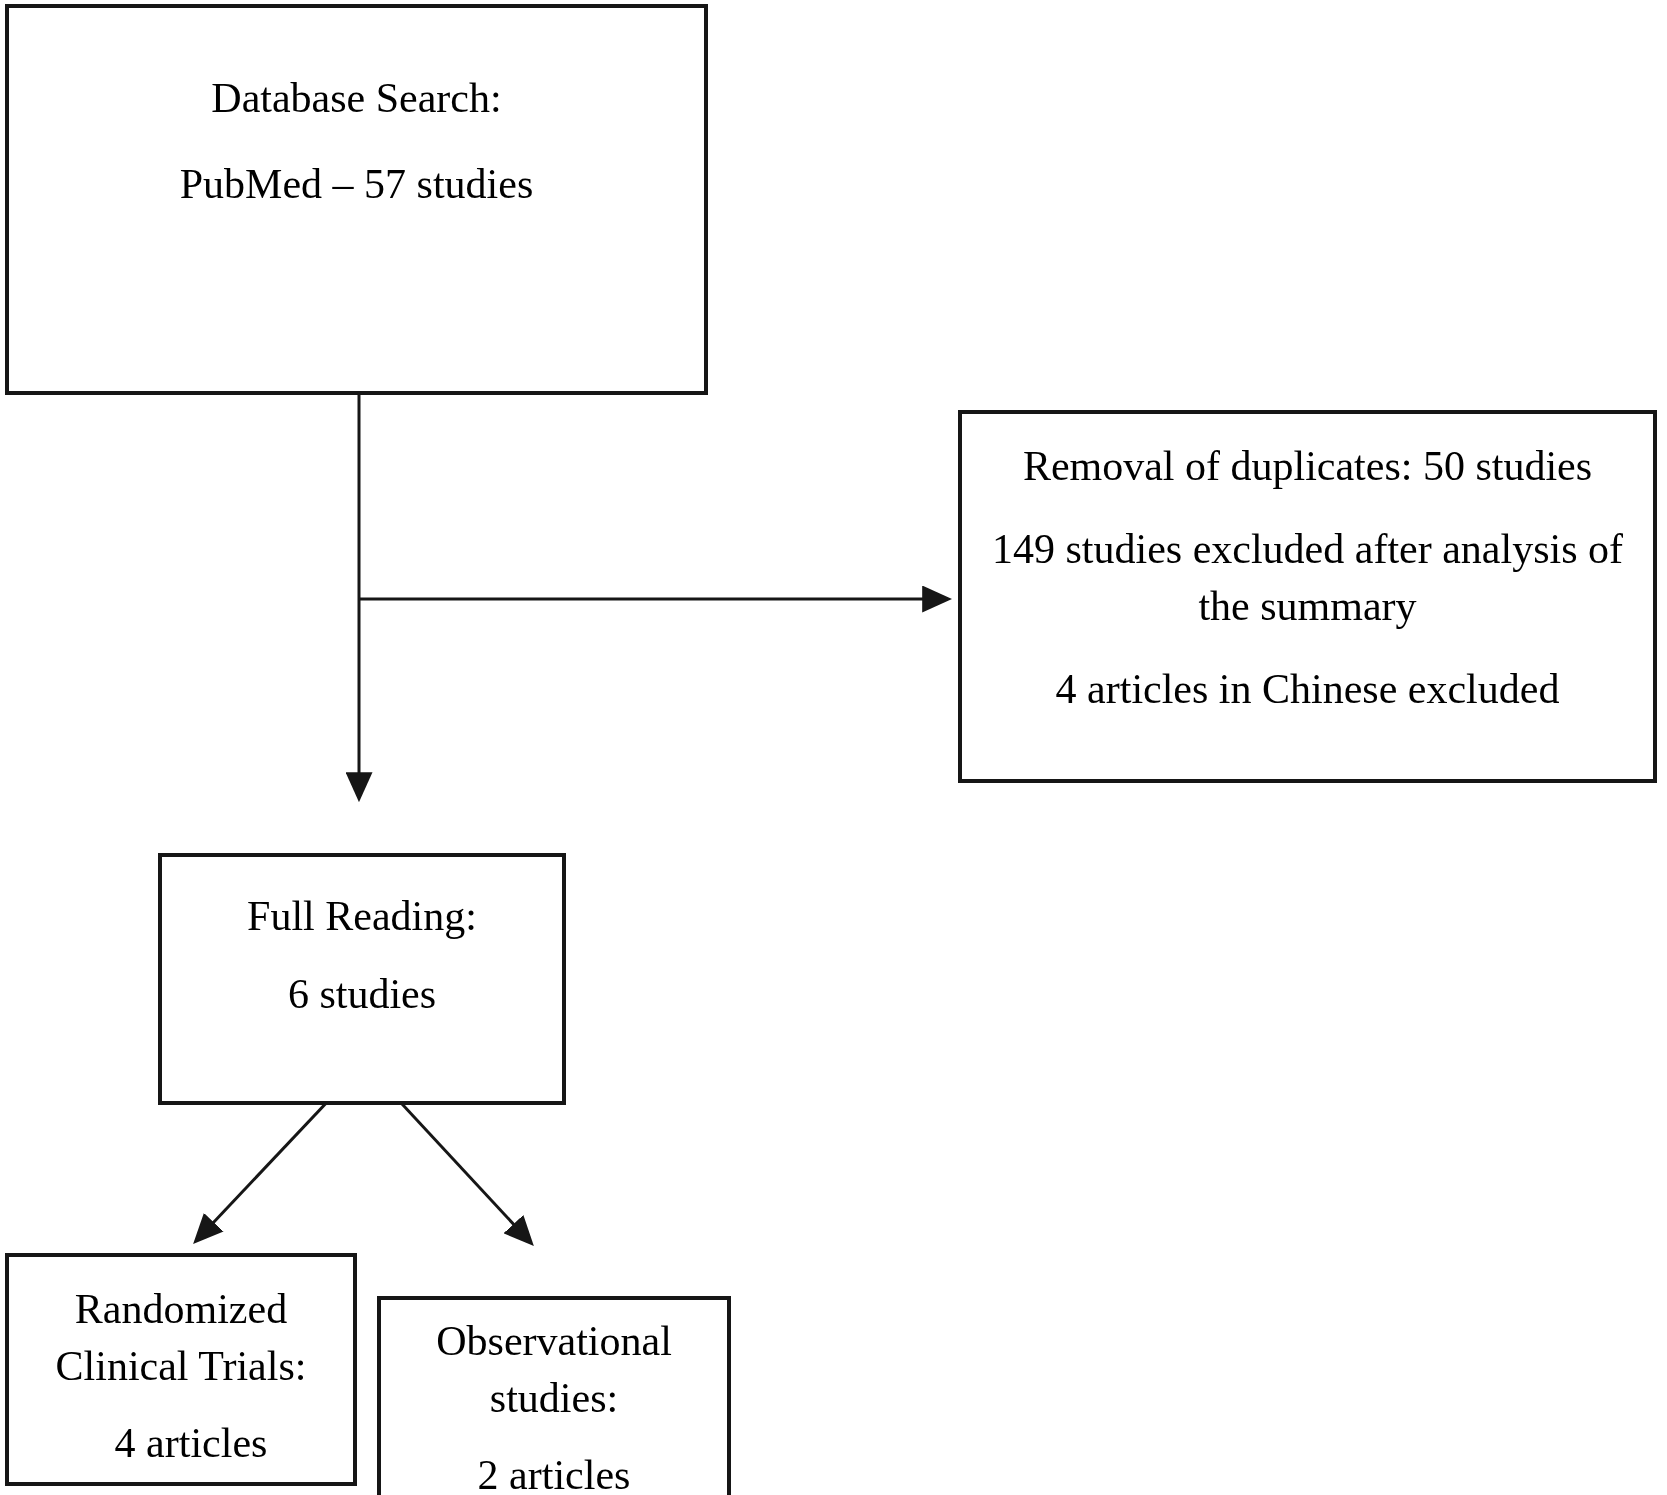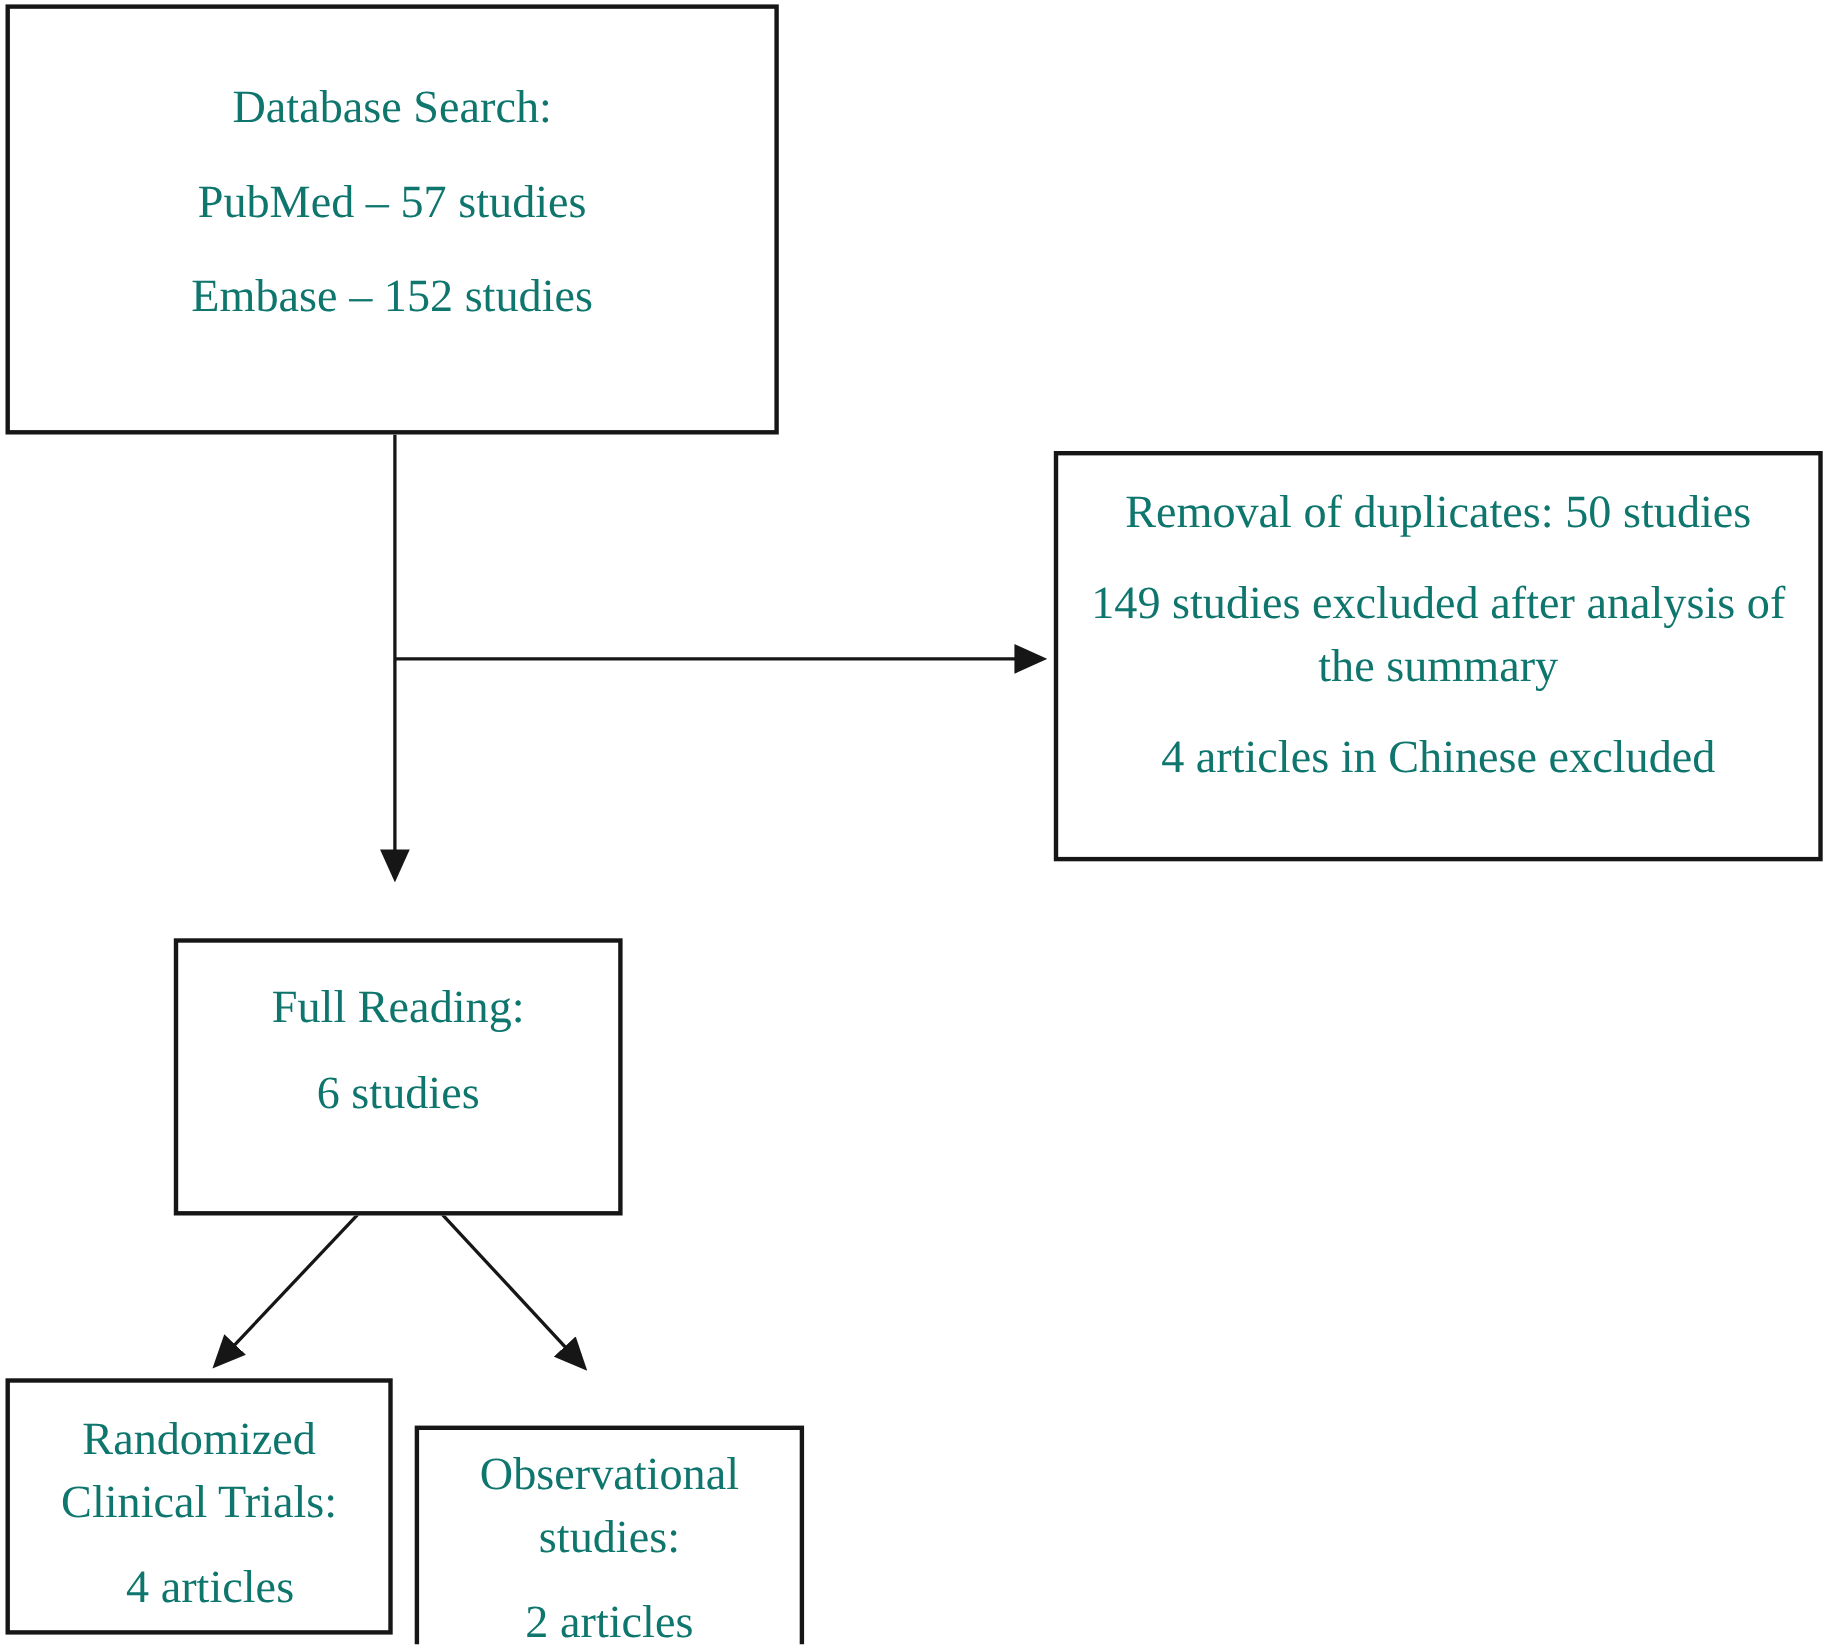--- a/index.html
+++ b/index.html
@@ -21,21 +21,21 @@
     box-sizing: border-box;
     border: 4px solid #161616;
     background: #ffffff;
     text-align: center;
   }
   .tline {
     display: block;
     font-size: 42px;
     line-height: 57px;
     white-space: nowrap;
-    color: #0f766e;
+    color: #000000;
   }
   
   #box-database { left: 5px; top: 4px; width: 703px; height: 391px; padding-top: 62px; }
   #box-database .tline + .tline { margin-top: 29px; }
   
   #box-exclusions { left: 958px; top: 410px; width: 699px; height: 373px; padding-top: 24px; }
   #box-exclusions .p-start { margin-top: 26px; }
   
   #box-fullreading { left: 158px; top: 853px; width: 408px; height: 252px; padding-top: 31px; }
   #box-fullreading .tline + .tline { margin-top: 21px; }
@@ -67,21 +67,20 @@
     </defs>
     <line x1="359" y1="395" x2="359" y2="798" stroke="#161616" stroke-width="3" marker-end="url(#ah)"></line>
     <line x1="359" y1="599" x2="948" y2="599" stroke="#161616" stroke-width="3" marker-end="url(#ah)"></line>
     <line x1="364" y1="1063" x2="196" y2="1241" stroke="#161616" stroke-width="3" marker-end="url(#ah)"></line>
     <line x1="364" y1="1063" x2="531" y2="1243" stroke="#161616" stroke-width="3" marker-end="url(#ah)"></line>
   </svg>
 
   <div class="flow-box" id="box-database">
     <span class="tline">Database Search:</span>
     <span class="tline">PubMed – 57 studies</span>
-    <span class="tline">Embase – 152 studies</span>
   </div>
 
   <div class="flow-box" id="box-exclusions">
     <span class="tline">Removal of duplicates: 50 studies</span>
     <span class="tline p-start">149 studies excluded after analysis of</span>
     <span class="tline">the summary</span>
     <span class="tline p-start">4 articles in Chinese excluded</span>
   </div>
 
   <div class="flow-box" id="box-fullreading">

